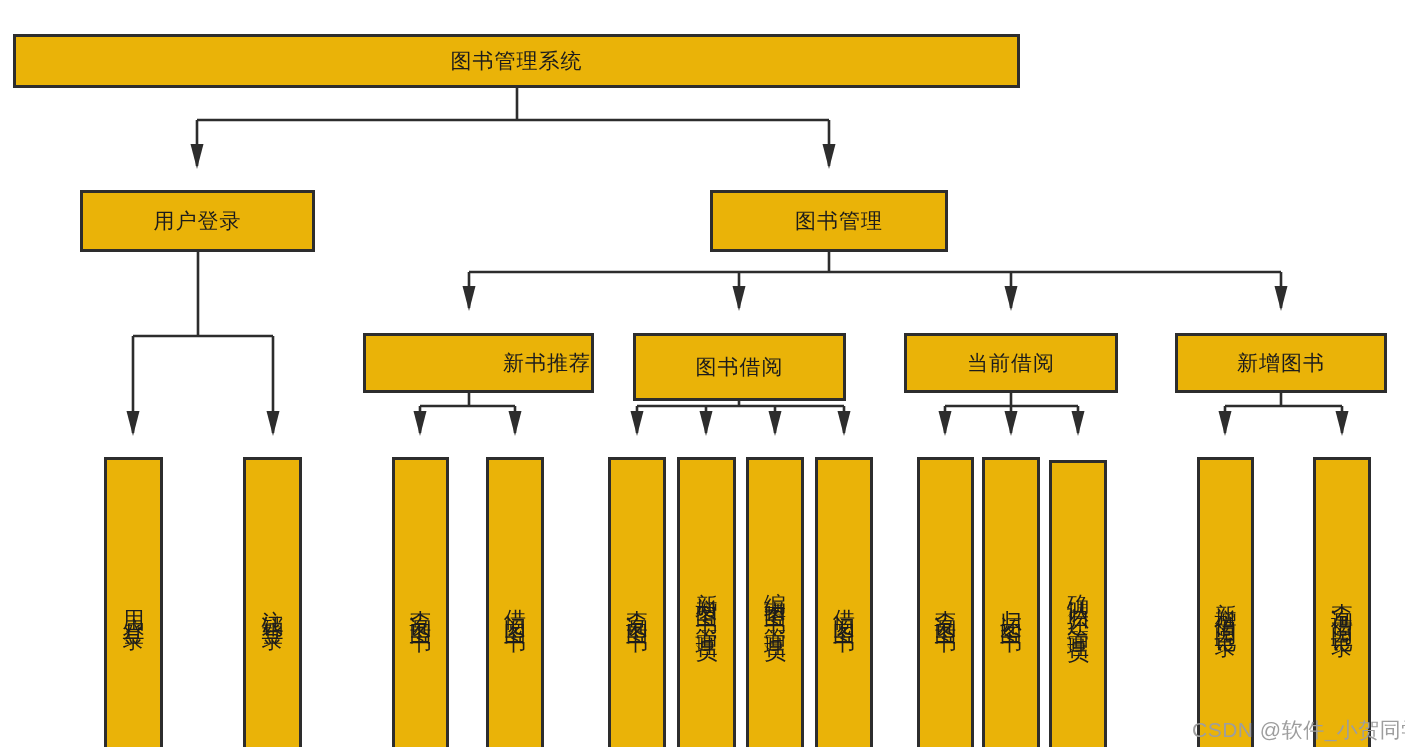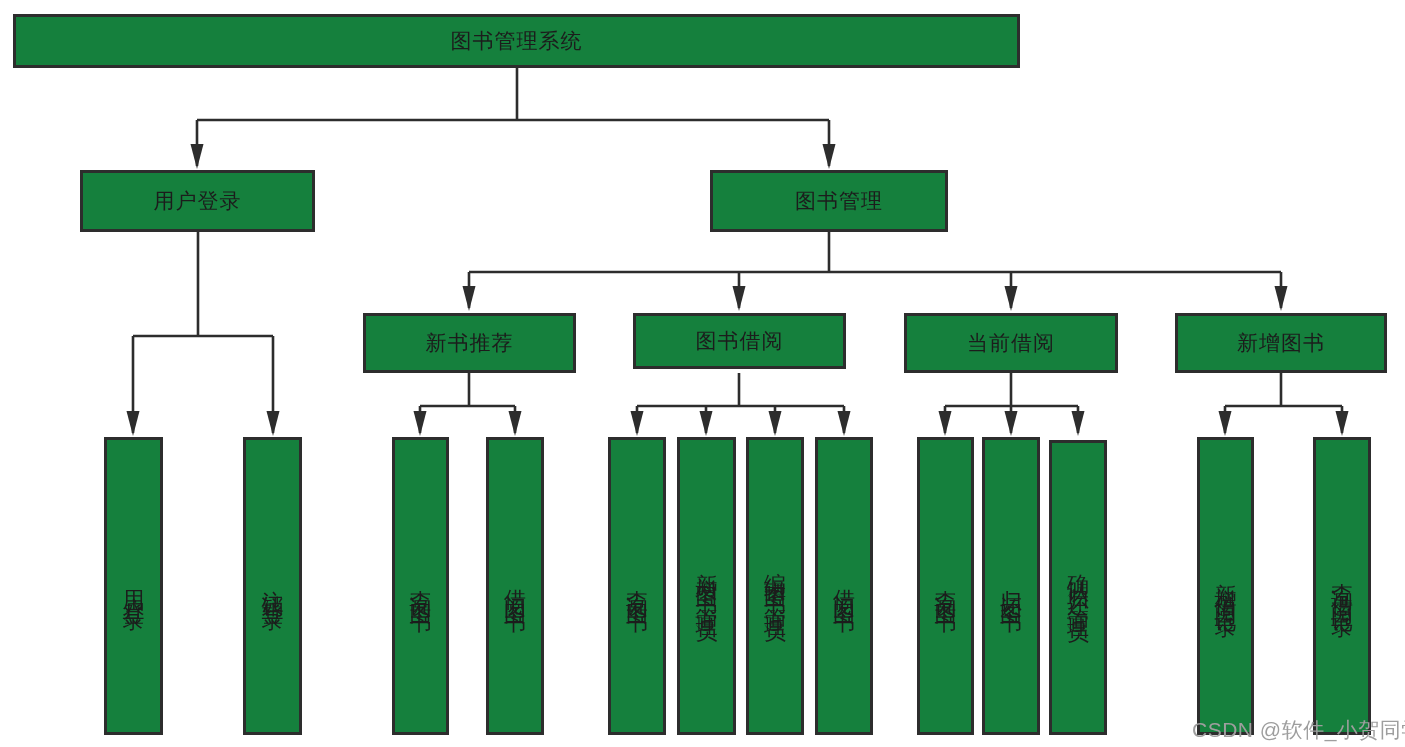--- a/index.html
+++ b/index.html
@@ -8,40 +8,41 @@
     width:1405px;height:747px;
     background:#ffffff;
     font-family:"Liberation Sans", sans-serif;
     overflow:hidden;
   }
   #wires{position:absolute;left:0;top:0;width:1405px;height:747px;}
   .node{
     position:absolute;
     box-sizing:border-box;
     border:3px solid #2d2d2d;
-    background:#15803d;
+    background:#eab308;
     display:flex;align-items:center;justify-content:center;
     z-index:2;
+    margin-top:20px;
   }
   .h{font-size:21px;color:#1c1c1c;letter-spacing:1px;white-space:nowrap;}
   .v{
     writing-mode:vertical-rl;
     text-orientation:mixed;
     font-size:22px;
     letter-spacing:7px;
     line-height:1;
     color:#1c1c1c;
     white-space:nowrap;
   }
   
   .n-root{left:13px;top:14px;width:1007px;height:54px;}
   .n-ulogin{left:80px;top:170px;width:235px;height:62px;}
   .n-bmgmt{left:710px;top:170px;width:238px;height:62px;padding-left:20px;}
-  .n-newbook{left:363px;top:313px;width:213px;height:60px;}
-  .n-bborrow{left:633px;top:313px;width:213px;height:56px;}
+  .n-newbook{left:363px;top:313px;width:231px;height:60px;justify-content:flex-end;}
+  .n-bborrow{left:633px;top:313px;width:213px;height:68px;}
   .n-cborrow{left:904px;top:313px;width:214px;height:60px;text-align:center;}
   .n-brecord{left:1175px;top:313px;width:212px;height:60px;}
   
   .leaf{top:437px;width:59px;height:298px;}
   .n-lu{left:104px;}
   .n-ll{left:243px;}
   .n-nbq{left:392px;width:57px;}
   .n-nbb{left:486px;width:58px;}
   .n-bbq{left:608px;width:58px;}
   .n-bba{left:677px;}

